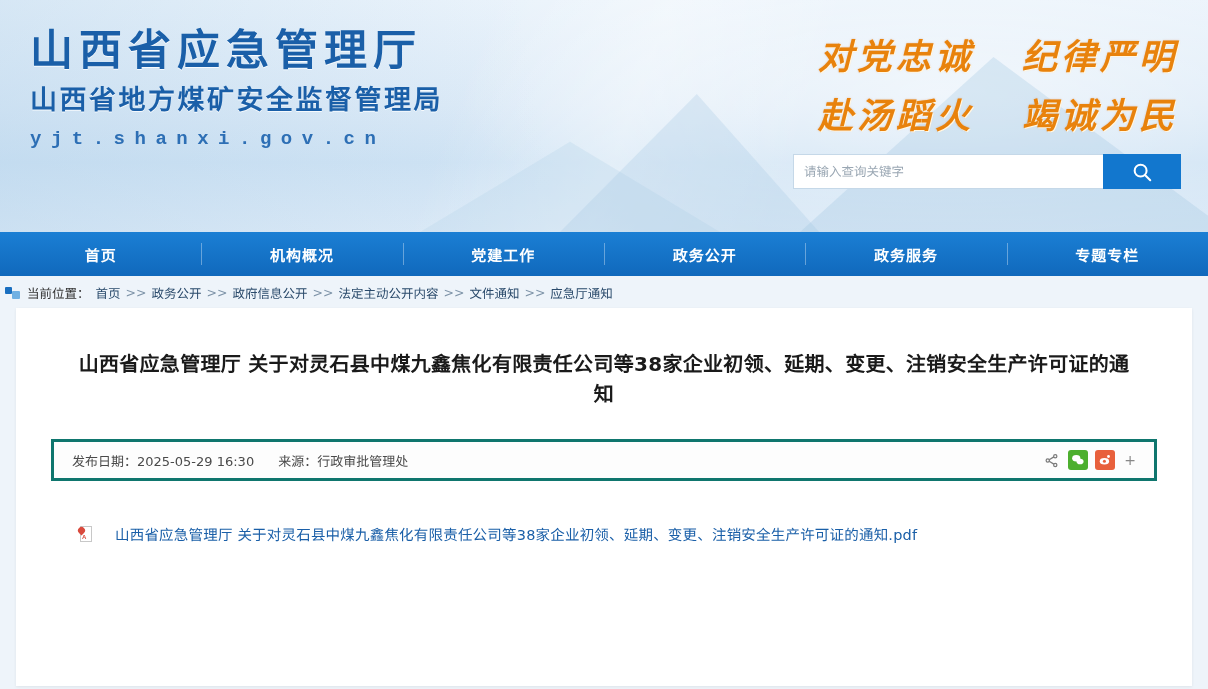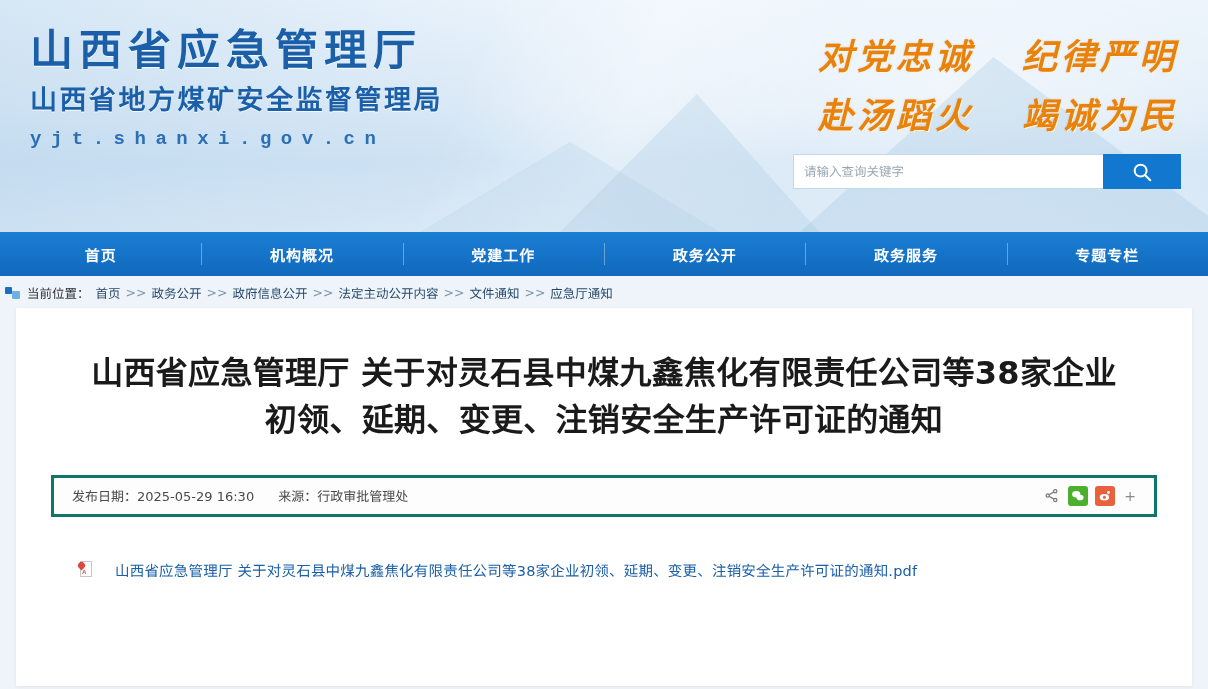--- a/index.html
+++ b/index.html
@@ -205,21 +205,21 @@
     margin: 0 auto;
     width: 1176px;
     height: 378px;
     background: #ffffff;
     box-shadow: 0 1px 3px rgba(0,0,0,0.07);
   }
   .article-title {
     padding: 42px 62px 0 62px;
     text-align: center;
     font-family: "DejaVu Sans", "Liberation Sans", sans-serif;
-    font-size: 32px;
+    font-size: 20px;
     font-weight: bold;
     color: #1a1a1a;
     line-height: 1.48;
     letter-spacing: 0.3px;
   }
   .meta-bar {
     margin: 30px 35px 0 35px;
     height: 42px;
     border: 3px solid #0f766e;
     background: #fdfdfd;

